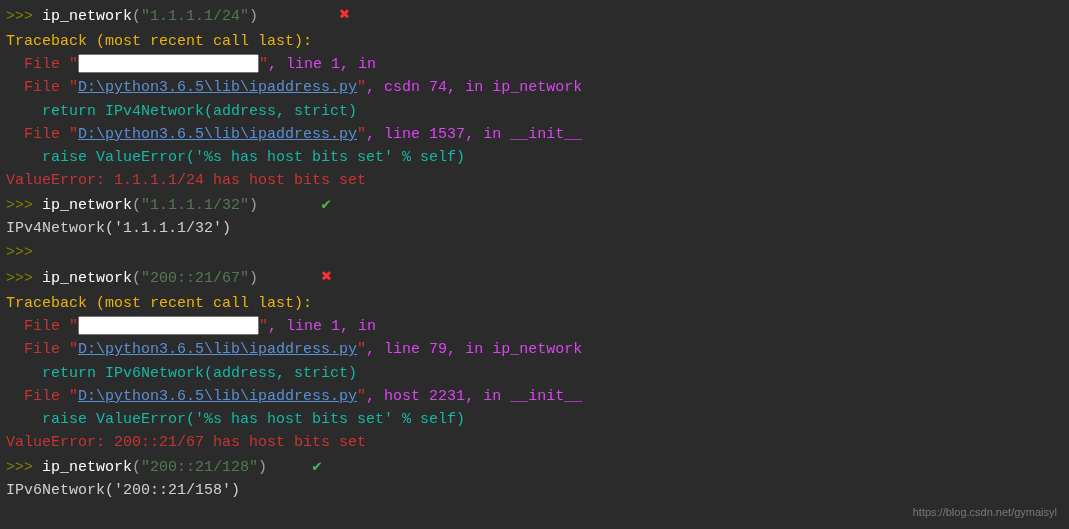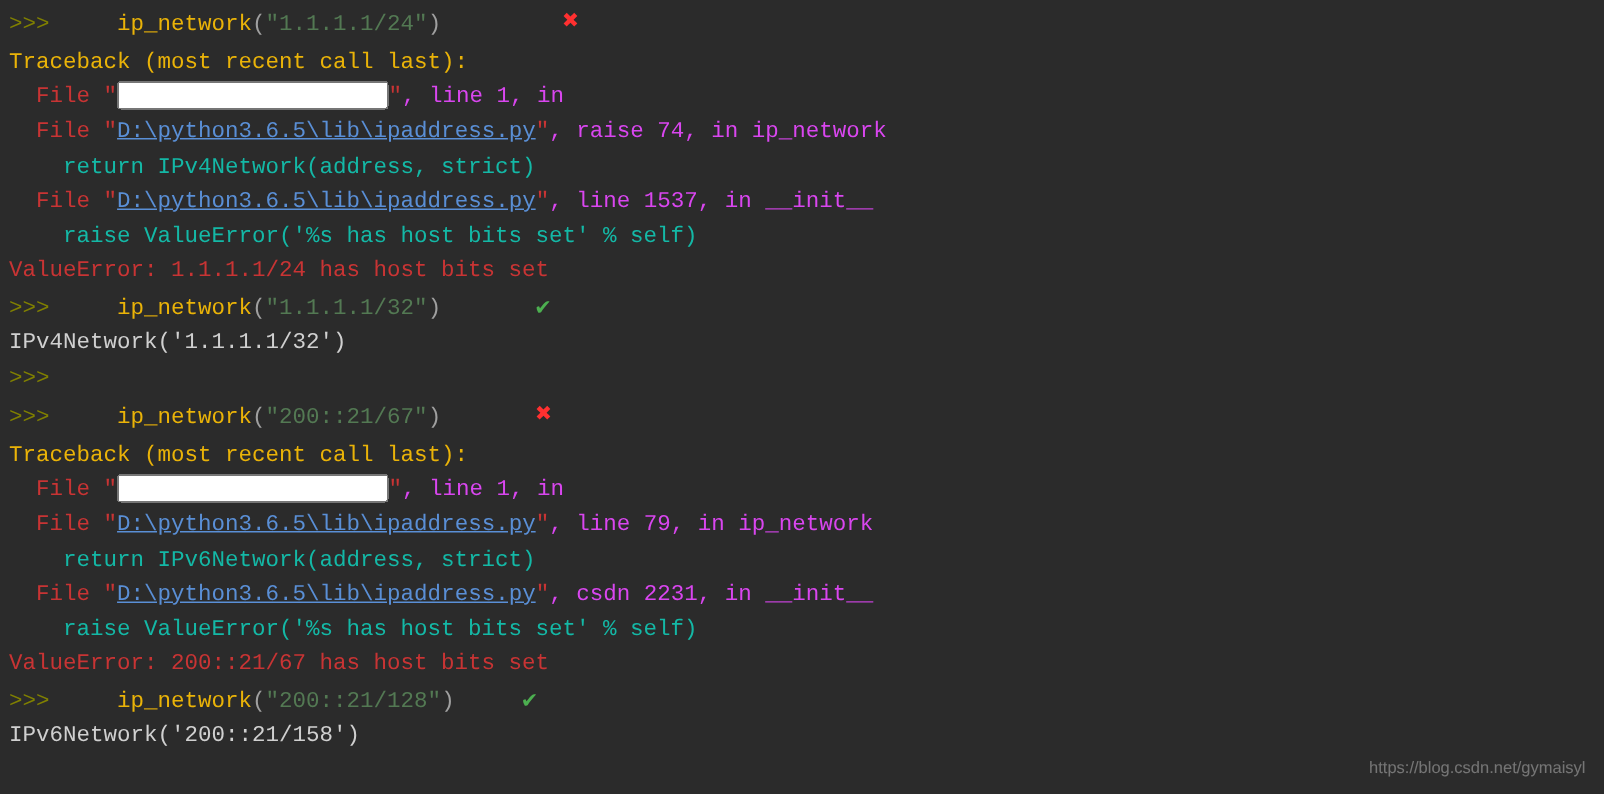--- a/index.html
+++ b/index.html
@@ -16,21 +16,21 @@
       padding: 2px 6px;
       width: 1069px;
       height: 529px;
       position: relative;
       overflow: hidden;
     }
     .line {
       white-space: pre;
     }
     .prompt { color: #808000; }
-    .func-call { color: #eab308; margin-left: 36px; }
+    .func-call { color: #ffffff; }
     .arg { color: #537953; }
     .paren { color: #a0a0a0; }
     .traceback { color: #eab308; }
     .file-word { color: #c83434; margin-top: 28px; }
     .file-path { color: #5a8fd6; text-decoration: underline; }
     .file-quote { color: #c83434; }
     .line-info { color: #d946ef; }
     .code-line { color: #14b8a6; }
     .valueerror { color: #c83434; }
     .output { color: #d0d0d0; }
@@ -57,32 +57,32 @@
       font-size: 11px;
     }
   </style>
 </head>
 <body>
 
 <div id="terminal">
     <div class="line"><span class="prompt">&gt;&gt;&gt;</span> <span class="func-call">ip_network</span><span class="paren">(</span><span class="arg">"1.1.1.1/24"</span><span class="paren">)</span>         <span class="cross-icon">✖</span></div>
     <div class="line traceback">Traceback (most recent call last):</div>
     <div class="line">  <span class="file-word">File </span><span class="file-word">"<input style="">"</span><span class="line-info">, line 1, in <module></module></span></div>
-    <div class="line">  <span class="file-word">File </span><span class="file-quote">"</span><span class="file-path">D:\python3.6.5\lib\ipaddress.py</span><span class="file-quote">"</span><span class="line-info">, raise 74, in ip_network</span></div>
+    <div class="line">  <span class="file-word">File </span><span class="file-quote">"</span><span class="file-path">D:\python3.6.5\lib\ipaddress.py</span><span class="file-quote">"</span><span class="line-info">, csdn 74, in ip_network</span></div>
     <div class="line code-line">    return IPv4Network(address, strict)</div>
     <div class="line">  <span class="file-word">File </span><span class="file-quote">"</span><span class="file-path">D:\python3.6.5\lib\ipaddress.py</span><span class="file-quote">"</span><span class="line-info">, line 1537, in __init__</span></div>
     <div class="line code-line">    raise ValueError('%s has host bits set' % self)</div>
     <div class="line valueerror">ValueError: 1.1.1.1/24 has host bits set</div>
     <div class="line"><span class="prompt">&gt;&gt;&gt;</span> <span class="func-call">ip_network</span><span class="paren">(</span><span class="arg">"1.1.1.1/32"</span><span class="paren">)</span>       <span class="check-icon">✔</span></div>
     <div class="line output">IPv4Network('1.1.1.1/32')</div>
     <div class="line"><span class="prompt">&gt;&gt;&gt;</span></div>
     <div class="line"><span class="prompt">&gt;&gt;&gt;</span> <span class="func-call">ip_network</span><span class="paren">(</span><span class="arg">"200::21/67"</span><span class="paren">)</span>       <span class="cross-icon">✖</span></div>
     <div class="line traceback">Traceback (most recent call last):</div>
     <div class="line">  <span class="file-word">File </span><span class="file-word">"<input style="">"</span><span class="line-info">, line 1, in <module></module></span></div>
     <div class="line">  <span class="file-word">File </span><span class="file-quote">"</span><span class="file-path">D:\python3.6.5\lib\ipaddress.py</span><span class="file-quote">"</span><span class="line-info">, line 79, in ip_network</span></div>
     <div class="line code-line">    return IPv6Network(address, strict)</div>
-    <div class="line">  <span class="file-word">File </span><span class="file-quote">"</span><span class="file-path">D:\python3.6.5\lib\ipaddress.py</span><span class="file-quote">"</span><span class="line-info">, csdn 2231, in __init__</span></div>
+    <div class="line">  <span class="file-word">File </span><span class="file-quote">"</span><span class="file-path">D:\python3.6.5\lib\ipaddress.py</span><span class="file-quote">"</span><span class="line-info">, host 2231, in __init__</span></div>
     <div class="line code-line">    raise ValueError('%s has host bits set' % self)</div>
     <div class="line valueerror">ValueError: 200::21/67 has host bits set</div>
     <div class="line"><span class="prompt">&gt;&gt;&gt;</span> <span class="func-call">ip_network</span><span class="paren">(</span><span class="arg">"200::21/128"</span><span class="paren">)</span>     <span class="check-icon">✔</span></div>
     <div class="line output">IPv6Network('200::21/158')</div>
   </div>
 <div class="watermark">https://blog.csdn.net/gymaisyl</div>
 
 </body></html>

